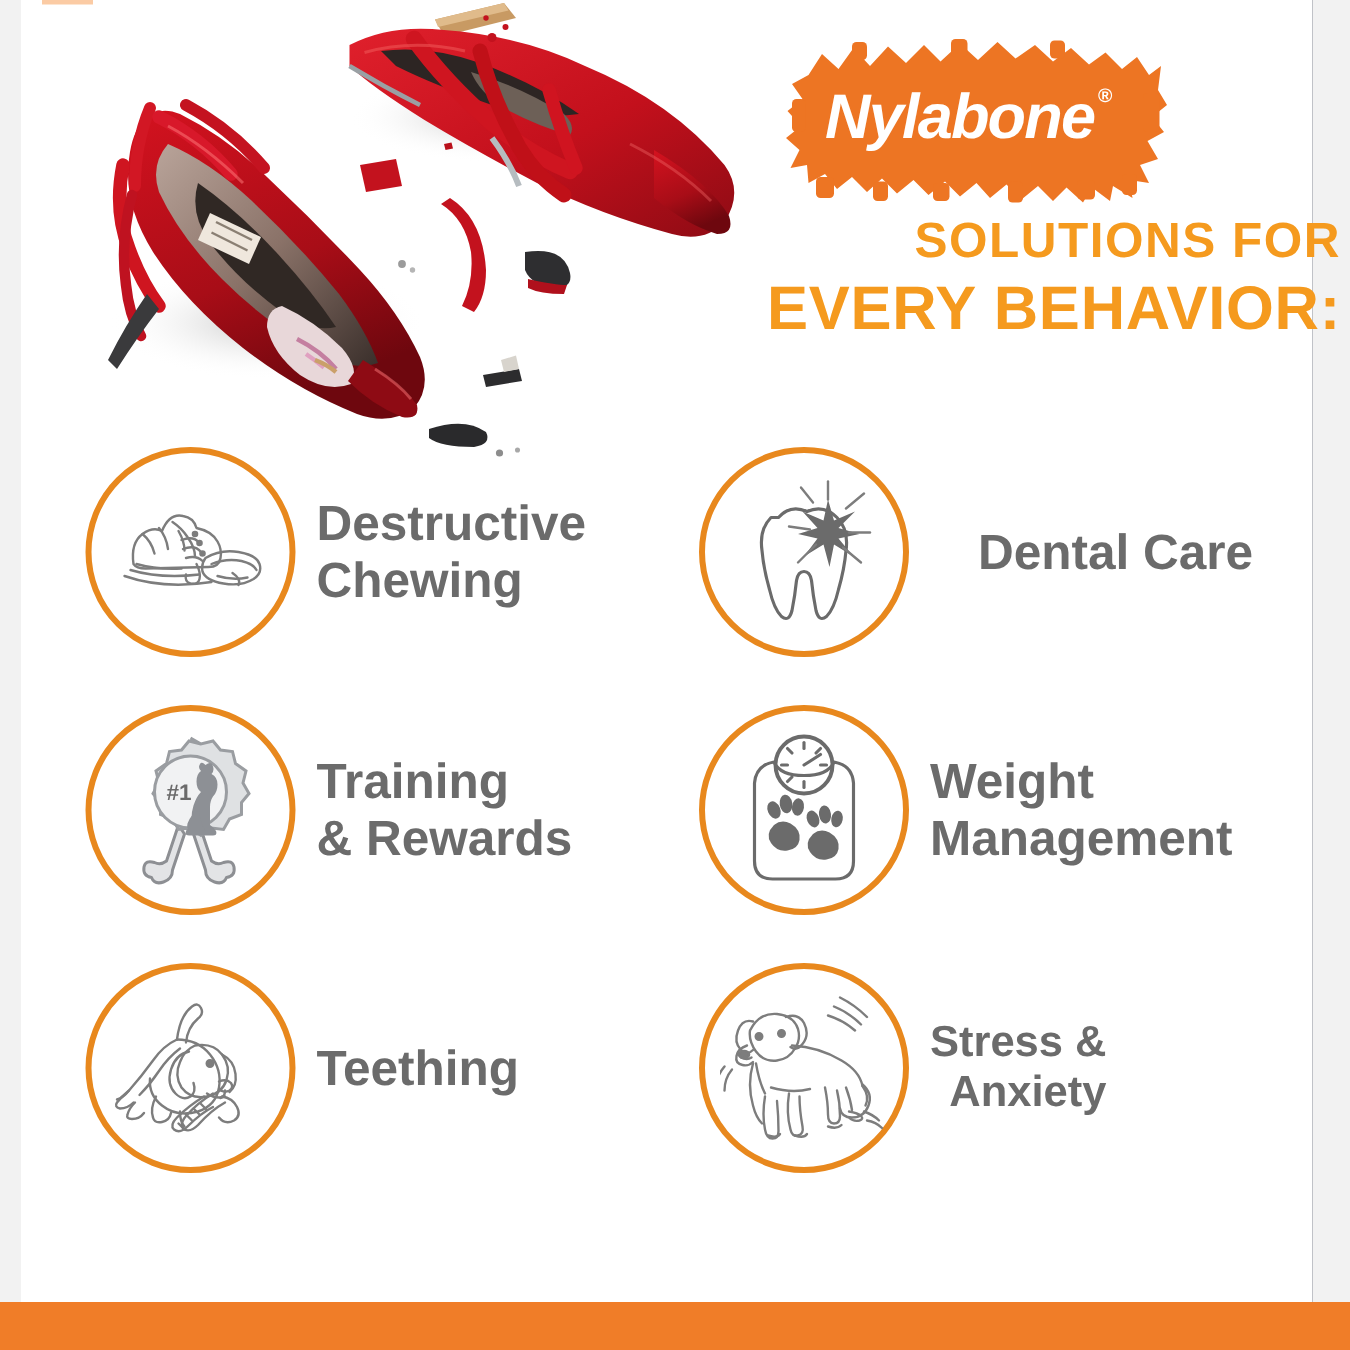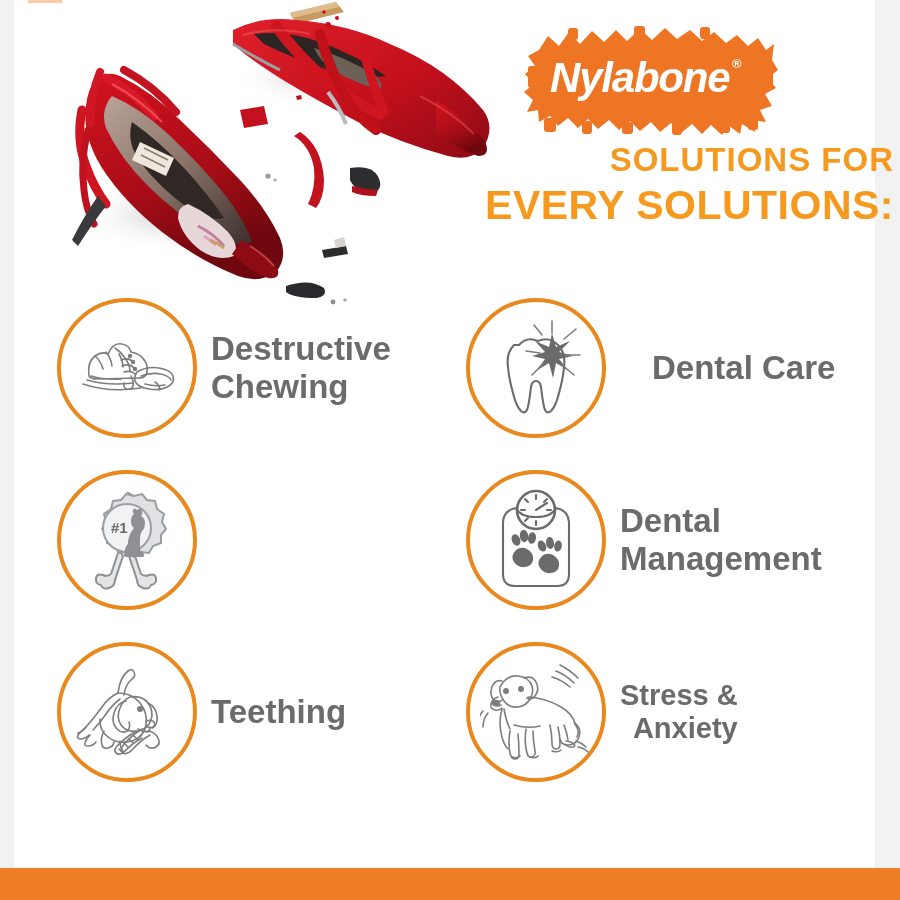--- a/index.html
+++ b/index.html
@@ -303,21 +303,21 @@
           <rect x="178" y="5" width="10" height="12" rx="3"></rect>
         </g>
 
         <text x="28" y="70" font-family="'Liberation Sans', sans-serif" font-size="42" font-weight="bold" font-style="italic" letter-spacing="-1.2" fill="#ffffff">Nylabone</text>
         <text x="210" y="46" font-family="'Liberation Sans', sans-serif" font-size="13" font-weight="bold" fill="#ffffff">®</text>
       </svg>
     </div>
 
     <div class="headline">
       <span class="line1">SOLUTIONS FOR</span>
-      <span class="line2">EVERY SOLUTIONS:</span>
+      <span class="line2">EVERY BEHAVIOR:</span>
     </div>
 
     <div class="grid">
 
       <div class="benefit b-chewing col-a row-1">
         <div class="circle">
           <span>
             <svg width="104" height="72" viewBox="0 0 104 72">
               <g class="sk-thin">
                 <path d="M14 44 q-2 -14 6 -20 q7 -5 13 -2 q5 -12 14 -10 q7 1 9 8 q10 2 14 9 q3 5 2 11 q-1 6 -8 6 l-42 1 q-6 0 -8 -3z"></path>
@@ -384,20 +384,22 @@
                 <text x="36" y="45" font-family="'Liberation Sans', sans-serif" font-size="15" font-weight="bold" fill="#6b6b6b">#1</text>
 
                 <g fill="#8d9095">
                   <path d="M62 22 q4 -3 5 1 q1 3 -1 5 q4 2 4 7 q0 5 -3 8 q-2 3 -2 7 l0 12 q3 2 4 4 q1 3 -2 3 l-16 0 q-3 0 -2 -3 q1 -2 4 -3 q-1 -8 1 -14 q2 -6 5 -9 q-3 -2 -3 -7 q0 -5 3 -7 q-2 -2 -1 -4 q1 -3 4 0z"></path>
                   <path d="M58 52 q-6 3 -8 9 q-1 4 2 5 l10 0 q-4 -6 -4 -14z"></path>
                 </g>
               </g>
             </svg>
           </span>
         </div>
+        <div class="label">Training
+&amp; Rewards</div>
       </div>
 
       <div class="benefit b-weight col-b row-2">
         <div class="circle">
           <span>
             <svg width="92" height="104" viewBox="0 0 92 104">
 
               <g>
                 <circle cx="46" cy="22" r="19" fill="#ffffff" stroke="#6b6b6b" stroke-width="2.6"></circle>
                 <path class="sk" stroke-width="1.6" d="M46 7 v4"></path>
@@ -418,21 +420,21 @@
                 <ellipse cx="42" cy="50" rx="4" ry="5.8" transform="rotate(8 42 50)"></ellipse>
                 <path d="M26 62 q-6 6 -2 12 q4 6 11 5 q7 -1 8 -7 q1 -7 -6 -11 q-6 -3 -11 1z"></path>
                 <ellipse cx="52" cy="58" rx="4" ry="5.8" transform="rotate(-22 52 58)"></ellipse>
                 <ellipse cx="60" cy="55" rx="4" ry="6" transform="rotate(-8 60 55)"></ellipse>
                 <ellipse cx="68" cy="58" rx="3.8" ry="5.6" transform="rotate(10 68 58)"></ellipse>
                 <path d="M52 68 q-6 6 -2 12 q4 6 11 5 q7 -1 8 -7 q1 -7 -6 -11 q-6 -3 -11 1z"></path>
               </g>
             </svg>
           </span>
         </div>
-        <div class="label">Dental
+        <div class="label">Weight
 Management</div>
       </div>
 
       <div class="benefit b-teething col-a row-3">
         <div class="circle">
           <span>
             <svg width="106" height="94" viewBox="0 0 106 94">
               <g class="sk-thin">
 
                 <path d="M44 28 q2 -16 10 -22 q4 -3 6 1 q2 4 -2 7 q-7 6 -8 16"></path>

